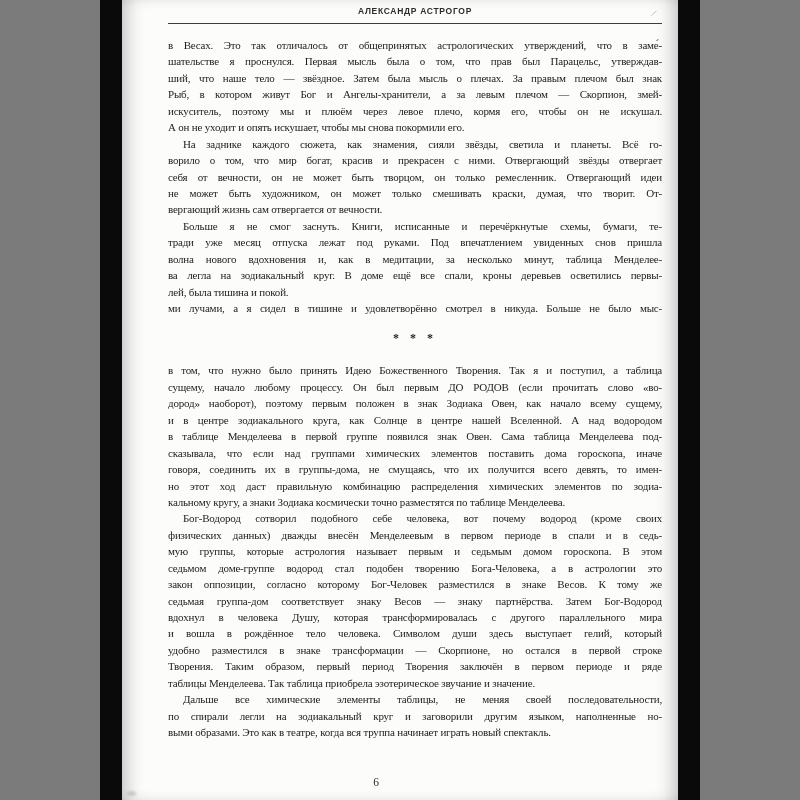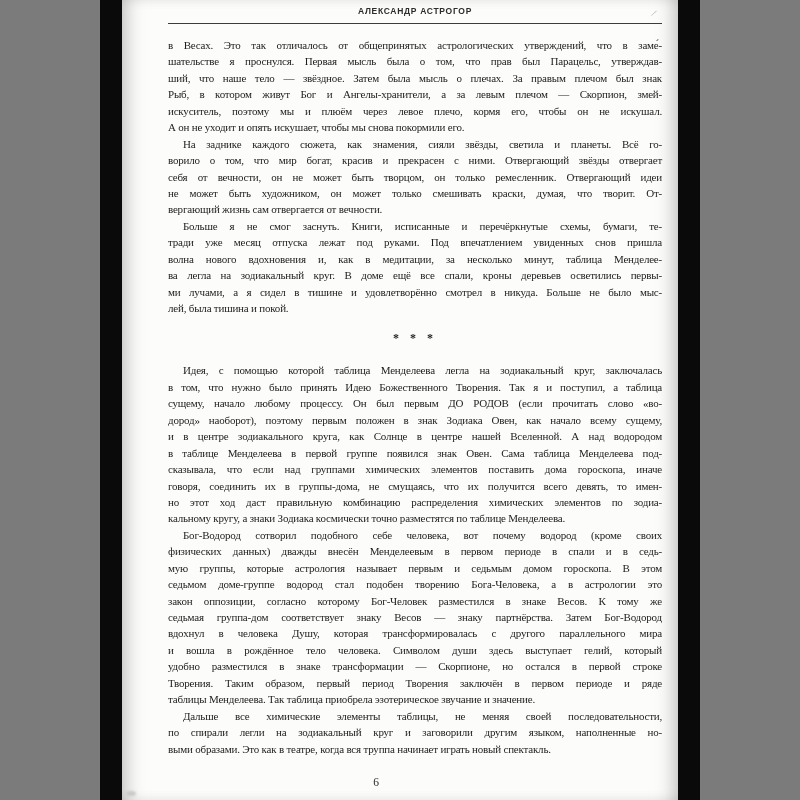--- a/index.html
+++ b/index.html
@@ -102,24 +102,23 @@
         <div class="line plast">А он не уходит и опять искушает, чтобы мы снова покормили его.</div>
         <div class="line indent">На заднике каждого сюжета, как знамения, сияли звёзды, светила и планеты. Всё го-</div>
         <div class="line">ворило о том, что мир богат, красив и прекрасен с ними. Отвергающий звёзды отвергает</div>
         <div class="line">себя от вечности, он не может быть творцом, он только ремесленник. Отвергающий идеи</div>
         <div class="line">не может быть художником, он может только смешивать краски, думая, что творит. От-</div>
         <div class="line plast">вергающий жизнь сам отвергается от вечности.</div>
         <div class="line indent">Больше я не смог заснуть. Книги, исписанные и перечёркнутые схемы, бумаги, те-</div>
         <div class="line">тради уже месяц отпуска лежат под руками. Под впечатлением увиденных снов пришла</div>
         <div class="line">волна нового вдохновения и, как в медитации, за несколько минут, таблица Менделее-</div>
         <div class="line">ва легла на зодиакальный круг. В доме ещё все спали, кроны деревьев осветились первы-</div>
+        <div class="line plast">лей, была тишина и покой.</div>
         <div class="line">ми лучами, а я сидел в тишине и удовлетворённо смотрел в никуда. Больше не было мыс-</div>
-        <div class="line plast">лей, была тишина и покой.</div>
         <div class="stars">* * *</div>
-        <div class="line indent">Идея, с помощью которой таблица Менделеева легла на зодиакальный круг, заключалась</div>
         <div class="line">в том, что нужно было принять Идею Божественного Творения. Так я и поступил, а таблица</div>
         <div class="line">сущему, начало любому процессу. Он был первым ДО РОДОВ (если прочитать слово «во-</div>
         <div class="line">дород» наоборот), поэтому первым положен в знак Зодиака Овен, как начало всему сущему,</div>
         <div class="line">и в центре зодиакального круга, как Солнце в центре нашей Вселенной. А над водородом</div>
         <div class="line">в таблице Менделеева в первой группе появился знак Овен. Сама таблица Менделеева под-</div>
         <div class="line">сказывала, что если над группами химических элементов поставить дома гороскопа, иначе</div>
         <div class="line">говоря, соединить их в группы-дома, не смущаясь, что их получится всего девять, то имен-</div>
         <div class="line">но этот ход даст правильную комбинацию распределения химических элементов по зодиа-</div>
         <div class="line plast">кальному кругу, а знаки Зодиака космически точно разместятся по таблице Менделеева.</div>
         <div class="line indent">Бог-Водород сотворил подобного себе человека, вот почему водород (кроме своих</div>

